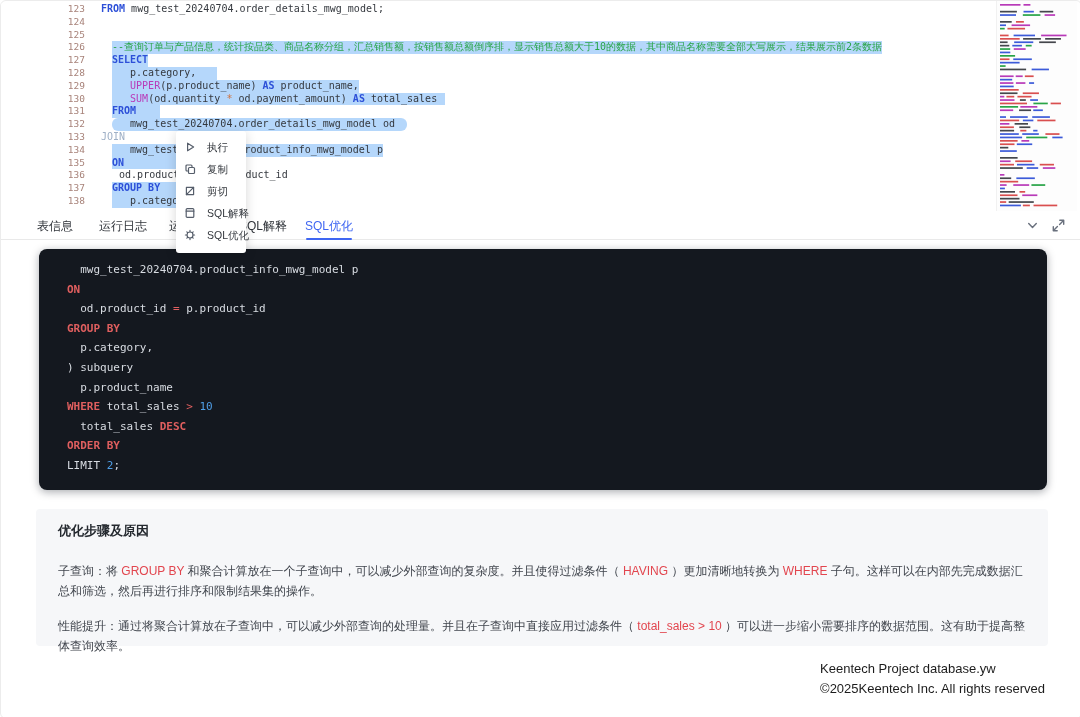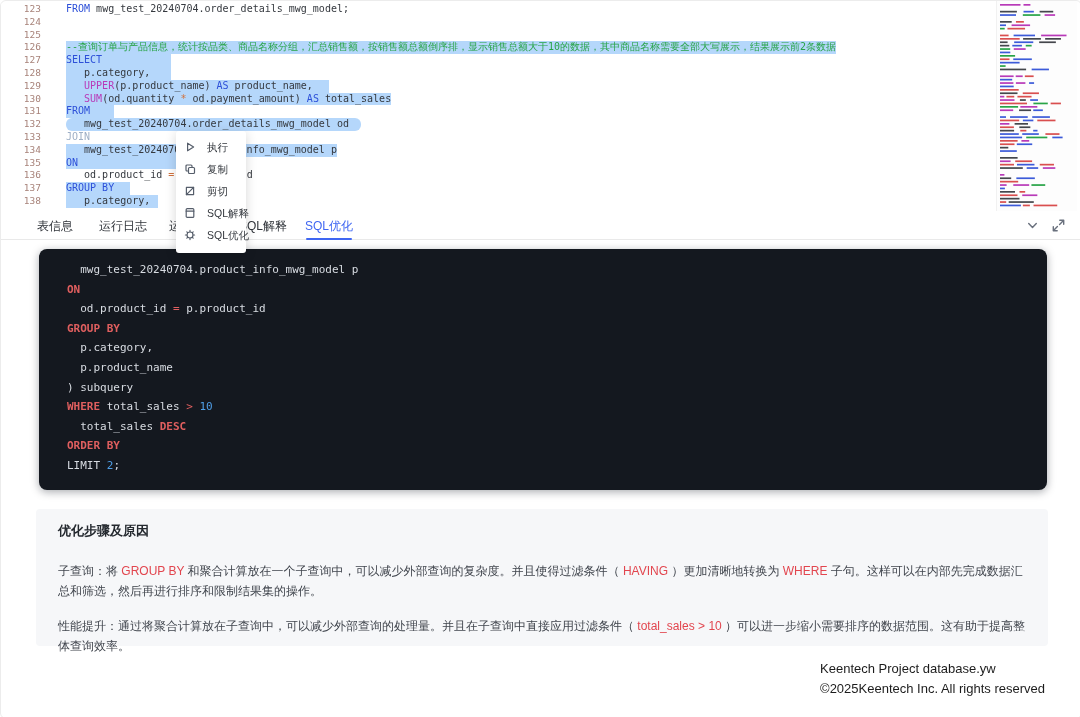--- a/index.html
+++ b/index.html
@@ -2,24 +2,24 @@
 <html><head>
 <meta charset="utf-8">
 <style>
   html,body{margin:0;padding:0;background:#fff;}
   .frame{position:relative;width:1080px;height:717px;background:#fff;border:1px solid #ececec;
          border-radius:6px;overflow:hidden;font-family:"Liberation Sans",sans-serif;}
   
   .editor{position:absolute;left:0;top:2px;width:992px;height:210px;background:#fff;overflow:hidden;}
   .ed-row{display:flex;height:12.8px;line-height:12.8px;font-family:"DejaVu Sans Mono",monospace;
           font-size:10px;white-space:pre;}
-  .ed-num{width:40px;text-align:right;padding-right:25px;color:#a8837a;font-size:9.5px;flex:none;}
+  .ed-num{width:40px;text-align:right;padding-right:16px;color:#a8837a;font-size:9.5px;flex:none;margin-left:44px;}
   .ed-text{white-space:pre;}
-  .ed-text.sel{background:#b5d7fb;}
-  .tk-kw{color:#2d50d8;} .tk-fn{color:#b83ab8;} .tk-id{color:#35393f;}
+  .ed-text.sel{background:#b5d7fb;margin-left:11px;}
+  .tk-kw{color:#2d50d8;font-weight:bold;} .tk-fn{color:#b83ab8;} .tk-id{color:#35393f;}
   .tk-comment{color:#28a447;} .tk-kwfade{color:#9fb0c6;} .tk-op{color:#d1713c;}
   
   .minimap{position:absolute;right:4px;top:0;width:80px;height:210px;background:#fdfdfd;border-left:1px solid #f1f1f1;}
   
   .tabbar{position:absolute;left:0;top:212px;width:1080px;height:27px;border-bottom:1px solid #e9e9e9;
           background:#fff;display:flex;align-items:center;padding-left:20px;box-sizing:border-box;}
   .tab{font-size:12px;color:#30343a;position:relative;height:27px;display:flex;align-items:center;cursor:pointer;flex:none;}
   .tab.active{color:#3f66f2;}
   .tab.active::after{content:"";position:absolute;left:1px;right:1px;bottom:0;height:2px;background:#3f66f2;border-radius:1px;}
   .tab-actions{position:absolute;right:16px;top:217px;display:flex;gap:13px;align-items:center;}
@@ -46,24 +46,24 @@
 <body>
 
 <div class="frame">
 
   <div class="editor">
     <div>
         <div class="ed-row"><span class="ed-num">123</span><span class="ed-text"><span class="tk-kw">FROM</span><span class="tk-id"> mwg_test_20240704.order_details_mwg_model;</span></span></div>
         <div class="ed-row"><span class="ed-num">124</span><span class="ed-text"></span></div>
         <div class="ed-row"><span class="ed-num">125</span><span class="ed-text"></span></div>
         <div class="ed-row"><span class="ed-num">126</span><span class="ed-text sel"><span class="tk-comment">--查询订单与产品信息，统计按品类、商品名称分组，汇总销售额，按销售额总额倒序排，显示销售总额大于10的数据，其中商品名称需要全部大写展示，结果展示前2条数据</span></span></div>
-        <div class="ed-row"><span class="ed-num">127</span><span class="ed-text sel" style="padding-right: 69px;"><span class="tk-kw">SELECT</span></span></div>
+        <div class="ed-row"><span class="ed-num">127</span><span class="ed-text sel" style=""><span class="tk-kw">SELECT</span></span></div>
         <div class="ed-row"><span class="ed-num">128</span><span class="ed-text sel" style="padding-right: 21px;"><span class="tk-id">   p.category,</span></span></div>
-        <div class="ed-row"><span class="ed-num">129</span><span class="ed-text sel" style="padding-right: 16px;"><span class="tk-id">   </span><span class="tk-fn">UPPER</span><span class="tk-id">(p.product_name) </span><span class="tk-kw">AS</span><span class="tk-id"> product_name,</span></span></div>
-        <div class="ed-row"><span class="ed-num">130</span><span class="ed-text sel" style=""><span class="tk-id">   </span><span class="tk-fn">SUM</span><span class="tk-id">(od.quantity </span><span class="tk-op">*</span><span class="tk-id"> od.payment_amount) </span><span class="tk-kw">AS</span><span class="tk-id"> total_sales</span></span></div>
+        <div class="ed-row"><span class="ed-num">129</span><span class="ed-text sel" style="padding-right: 0;"><span class="tk-id">   </span><span class="tk-fn">UPPER</span><span class="tk-id">(p.product_name) </span><span class="tk-kw">AS</span><span class="tk-id"> product_name,</span></span></div>
+        <div class="ed-row"><span class="ed-num">130</span><span class="ed-text sel" style="padding-right: 8px;"><span class="tk-id">   </span><span class="tk-fn">SUM</span><span class="tk-id">(od.quantity </span><span class="tk-op">*</span><span class="tk-id"> od.payment_amount) </span><span class="tk-kw">AS</span><span class="tk-id"> total_sales</span></span></div>
         <div class="ed-row"><span class="ed-num">131</span><span class="ed-text sel" style="padding-right: 24px;"><span class="tk-kw">FROM</span></span></div>
         <div class="ed-row"><span class="ed-num">132</span><span class="ed-text sel" style="padding-right: 12px; border-radius: 6px;"><span class="tk-id">   mwg_test_20240704.order_details_mwg_model od</span></span></div>
         <div class="ed-row"><span class="ed-num">133</span><span class="ed-text"><span class="tk-kwfade">JOIN</span></span></div>
         <div class="ed-row"><span class="ed-num">134</span><span class="ed-text sel"><span class="tk-id">   mwg_test_20240704.product_info_mwg_model p</span></span></div>
         <div class="ed-row"><span class="ed-num">135</span><span class="ed-text sel" style="padding-right: 106px;"><span class="tk-kw">ON</span></span></div>
         <div class="ed-row"><span class="ed-num">136</span><span class="ed-text"><span class="tk-id">   od.product_id </span><span class="tk-op">=</span><span class="tk-id"> p.product_id</span></span></div>
         <div class="ed-row"><span class="ed-num">137</span><span class="ed-text sel" style="padding-right: 16px;"><span class="tk-kw">GROUP BY</span></span></div>
         <div class="ed-row"><span class="ed-num">138</span><span class="ed-text sel" style="padding-right: 8px;"><span class="tk-id">   p.category,</span></span></div>
       </div>
   </div>
@@ -236,22 +236,22 @@
         <span>SQL优化</span>
       </div>
     </div>
 
   <div class="darkblock">
       <div class="dk-line"><span class="dk-plain">  mwg_test_20240704.product_info_mwg_model p</span></div>
       <div class="dk-line"><span class="dk-kw">ON</span></div>
       <div class="dk-line"><span class="dk-plain">  od.product_id </span><span class="dk-op">=</span><span class="dk-plain"> p.product_id</span></div>
       <div class="dk-line"><span class="dk-kw">GROUP BY</span></div>
       <div class="dk-line"><span class="dk-plain">  p.category,</span></div>
+      <div class="dk-line"><span class="dk-plain">) subquery</span></div>
       <div class="dk-line"><span class="dk-plain">  p.product_name</span></div>
-      <div class="dk-line"><span class="dk-plain">) subquery</span></div>
       <div class="dk-line"><span class="dk-kw">WHERE</span><span class="dk-plain"> total_sales </span><span class="dk-op">&gt;</span><span class="dk-plain"> </span><span class="dk-num">10</span></div>
       <div class="dk-line"><span class="dk-plain">  total_sales </span><span class="dk-kw">DESC</span></div>
       <div class="dk-line"><span class="dk-kw">ORDER BY</span></div>
       <div class="dk-line"><span class="dk-plain">LIMIT</span><span class="dk-plain"> </span><span class="dk-num">2</span><span class="dk-plain">;</span></div>
     </div>
 
   <div class="graypanel">
     <p class="gp-title">优化步骤及原因</p>
     <div>
         <p class="gp-para"><span>子查询：将 </span><span class="red-code"> GROUP BY </span><span> 和聚合计算放在一个子查询中，可以减少外部查询的复杂度。并且使得过滤条件（ </span><span class="red-code">HAVING</span><span> ）更加清晰地转换为 </span><span class="red-code"> WHERE </span><span> 子句。这样可以在内部先完成数据汇总和筛选，然后再进行排序和限制结果集的操作。</span></p>

